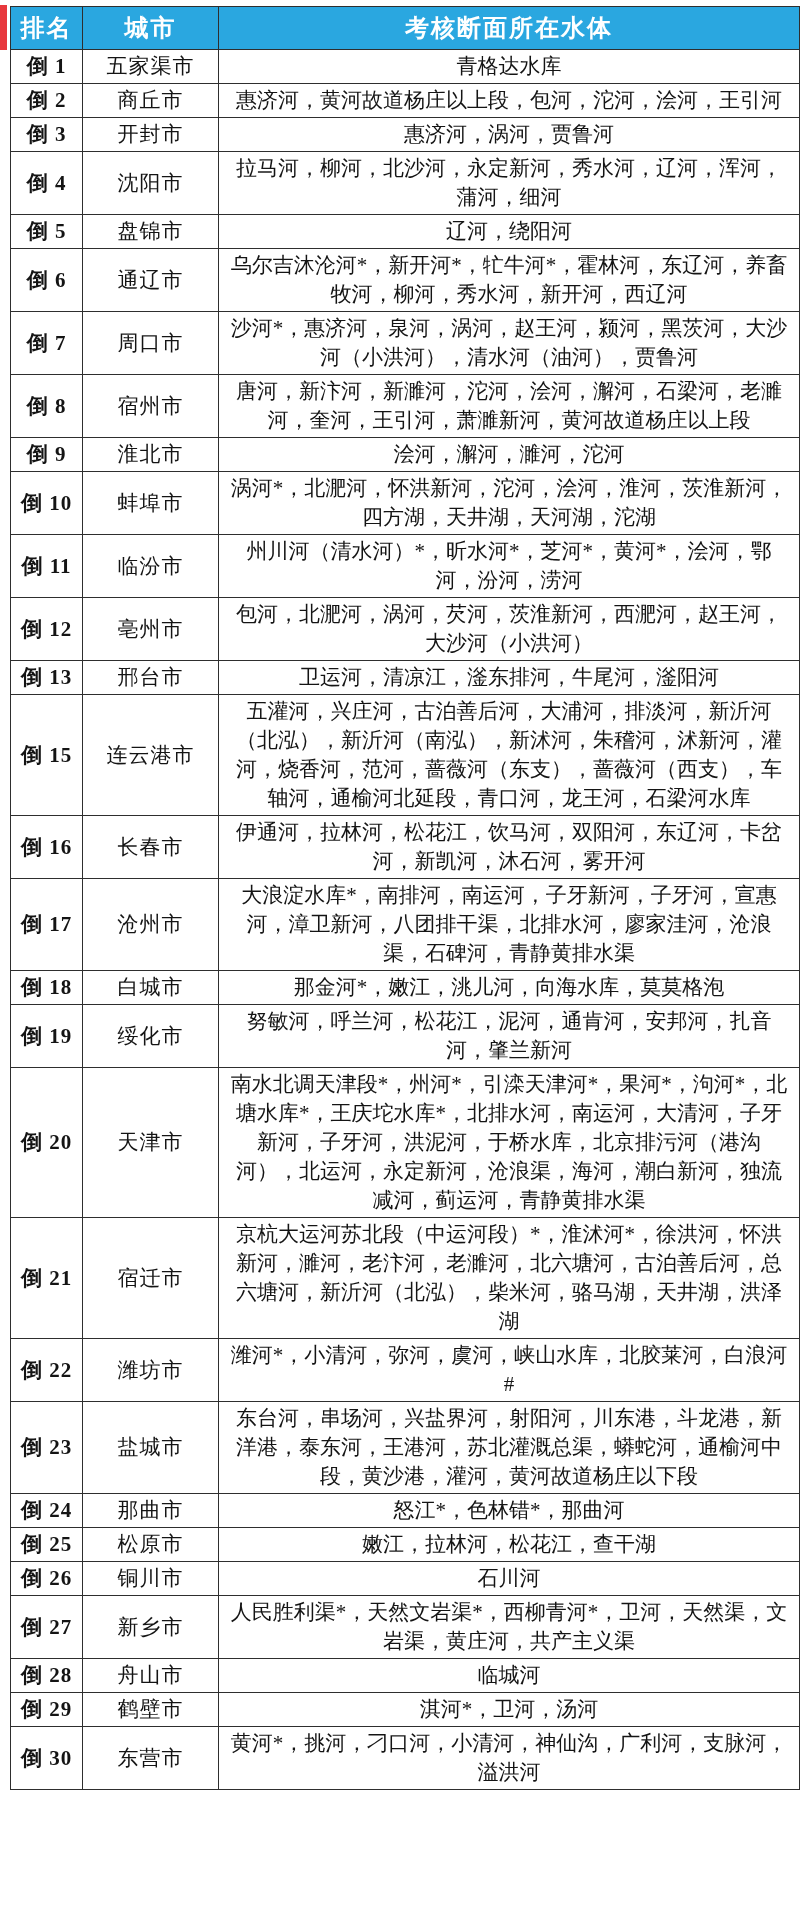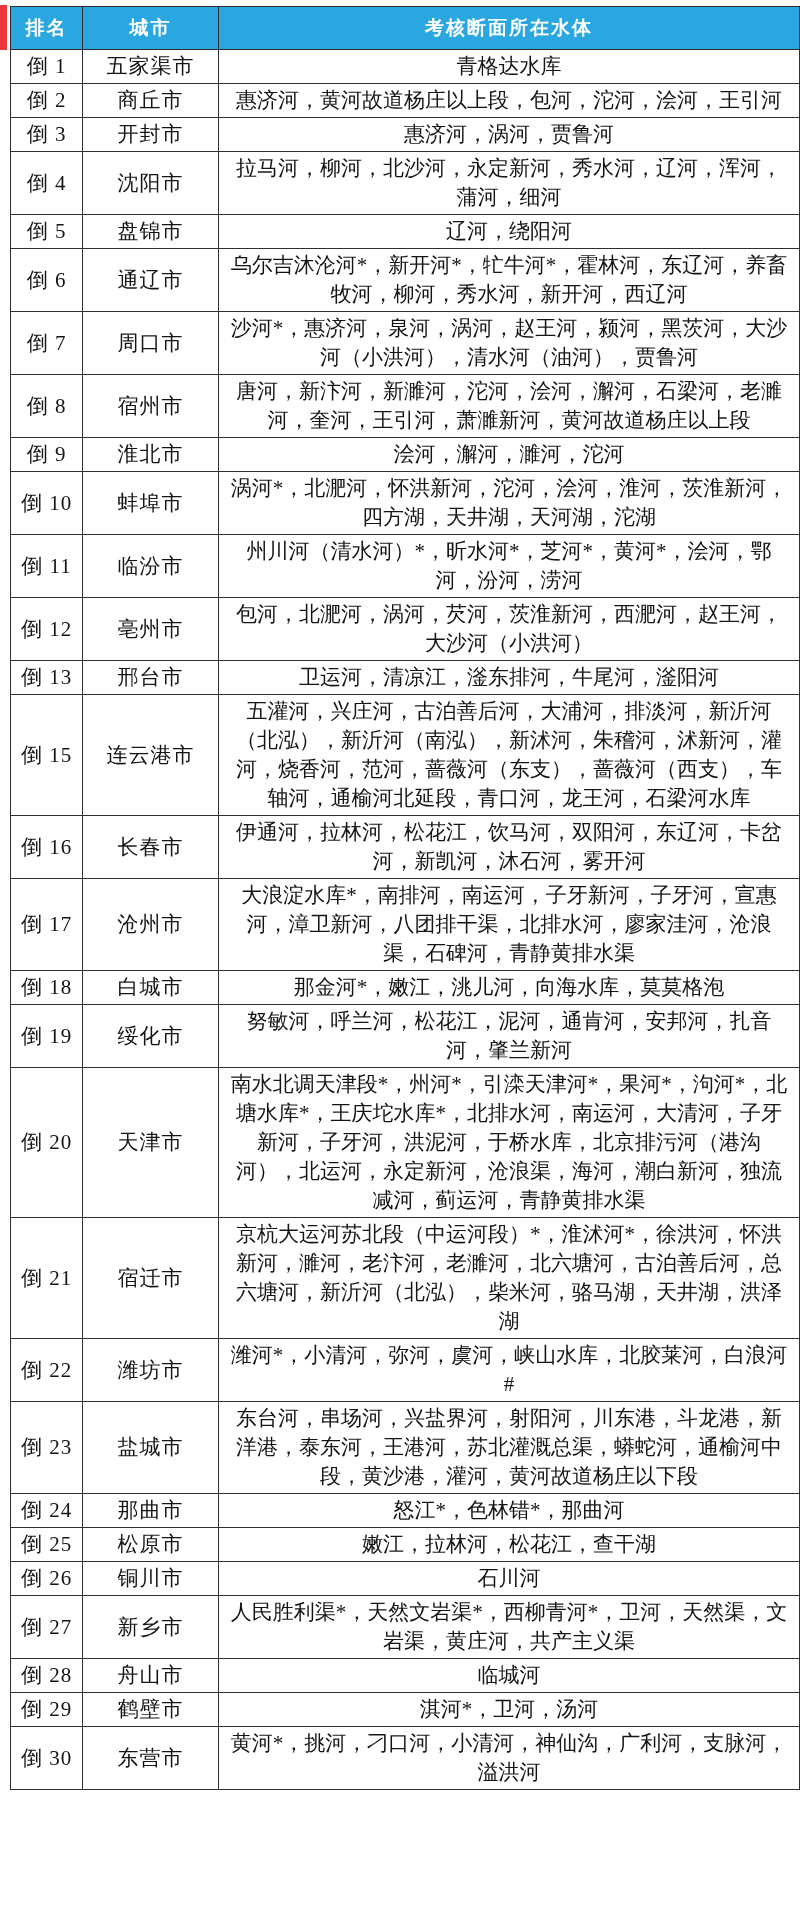--- a/index.html
+++ b/index.html
@@ -20,34 +20,34 @@
   }
   th,td{
     border:1.6px solid #2e2e2e;
     text-align:center;
     vertical-align:middle;
   }
   th{
     background:#2aa7e0;
     color:#ffffff;
     font-weight:bold;
-    font-size:19px;
+    font-size:24px;
     line-height:24px;
     padding:9px 2px;
     letter-spacing:2px;
   }
   td{
     font-size:21px;
     line-height:29px;
     padding:2px 6px;
     color:#141414;
   }
   col.c-rank{width:72px;}
   col.c-city{width:136px;}
-  td.rank{letter-spacing:1px;white-space:nowrap;}
+  td.rank{letter-spacing:1px;white-space:nowrap;font-weight:bold;}
   td.city{letter-spacing:1px;margin-top:24px;}
   td.waters{padding:2px 10px;margin-top:16px;}
 </style>
 </head>
 <body>
 
 <div class="red-strip"></div>
 
 <table class="ranking">
   <colgroup>

